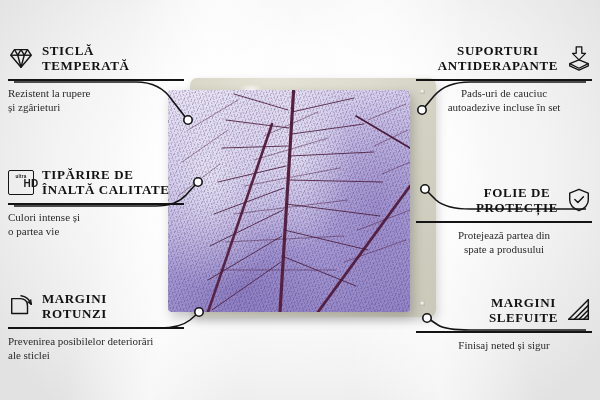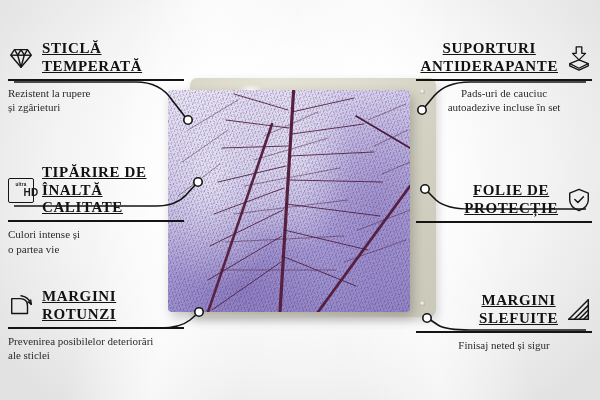--- a/index.html
+++ b/index.html
@@ -58,22 +58,22 @@
       linear-gradient(168deg,#e7e3f4 0%, #cfc8ea 22%, #b7aede 46%, #a79cd6 68%, #9a8ecd 86%, #8f82c6 100%);
   }
 
   
   .feat{ position:absolute; width:176px; }
   .feat.left{ left:8px; text-align:left; }
   .feat.right{ right:8px; text-align:center; }
   .feat .head{ display:flex; align-items:center; gap:8px; min-height:36px; }
   .feat.right .head{ flex-direction:row-reverse; }
   .feat .ttl{
-    font-size:15px; font-weight:700; line-height:1.18;
-    letter-spacing:.6px; color:#121212; text-transform:uppercase;text-decoration:underline;
+    font-size:13px; font-weight:700; line-height:1.18;
+    letter-spacing:.6px; color:#121212; text-transform:uppercase;
   }
   .feat .rule{ height:1.6px; background:#141414; margin:3px 0 5px; width:100%; }
   .feat .desc{ font-size:11px; line-height:1.35; color:#2b2b2b; }
 
   .ico{ width:26px; height:26px; flex:0 0 26px; display:block; }
   .ico svg{ display:block; width:26px; height:26px; }
 
   
   .hd{
     width:26px; height:25px; flex:0 0 26px; border:1.6px solid #151515; border-radius:2px;
@@ -251,20 +251,23 @@
         <path d="M14 2.5 L24 6.5 L24 14 Q24 21.5 14 25.5 Q4 21.5 4 14 L4 6.5 Z"></path>
         <path d="M9.5 13.5 L12.8 16.8 L18.8 10.4"></path>
       </g>
         </svg>
     </span>
     <span class="ttl">
       <span>FOLIE DE</span><br><span>PROTECȚIE</span>
     </span>
   </div>
   <div class="rule"></div>
+  <div class="desc">
+    <span>Protejează partea din</span><br><span>spate a produsului</span>
+  </div>
 </div>
 
 <div class="feat right" style="top:292px">
   <div class="head">
     <span class="ico">
       <svg viewBox="0 0 28 28">
           <g stroke="#141414" stroke-width="1.6" stroke-linecap="round" fill="none">
         <path d="M3 24 L24 24"></path>
             <path d="M24 24 L24 3"></path>
         <path d="M24 3 L3 24"></path>

